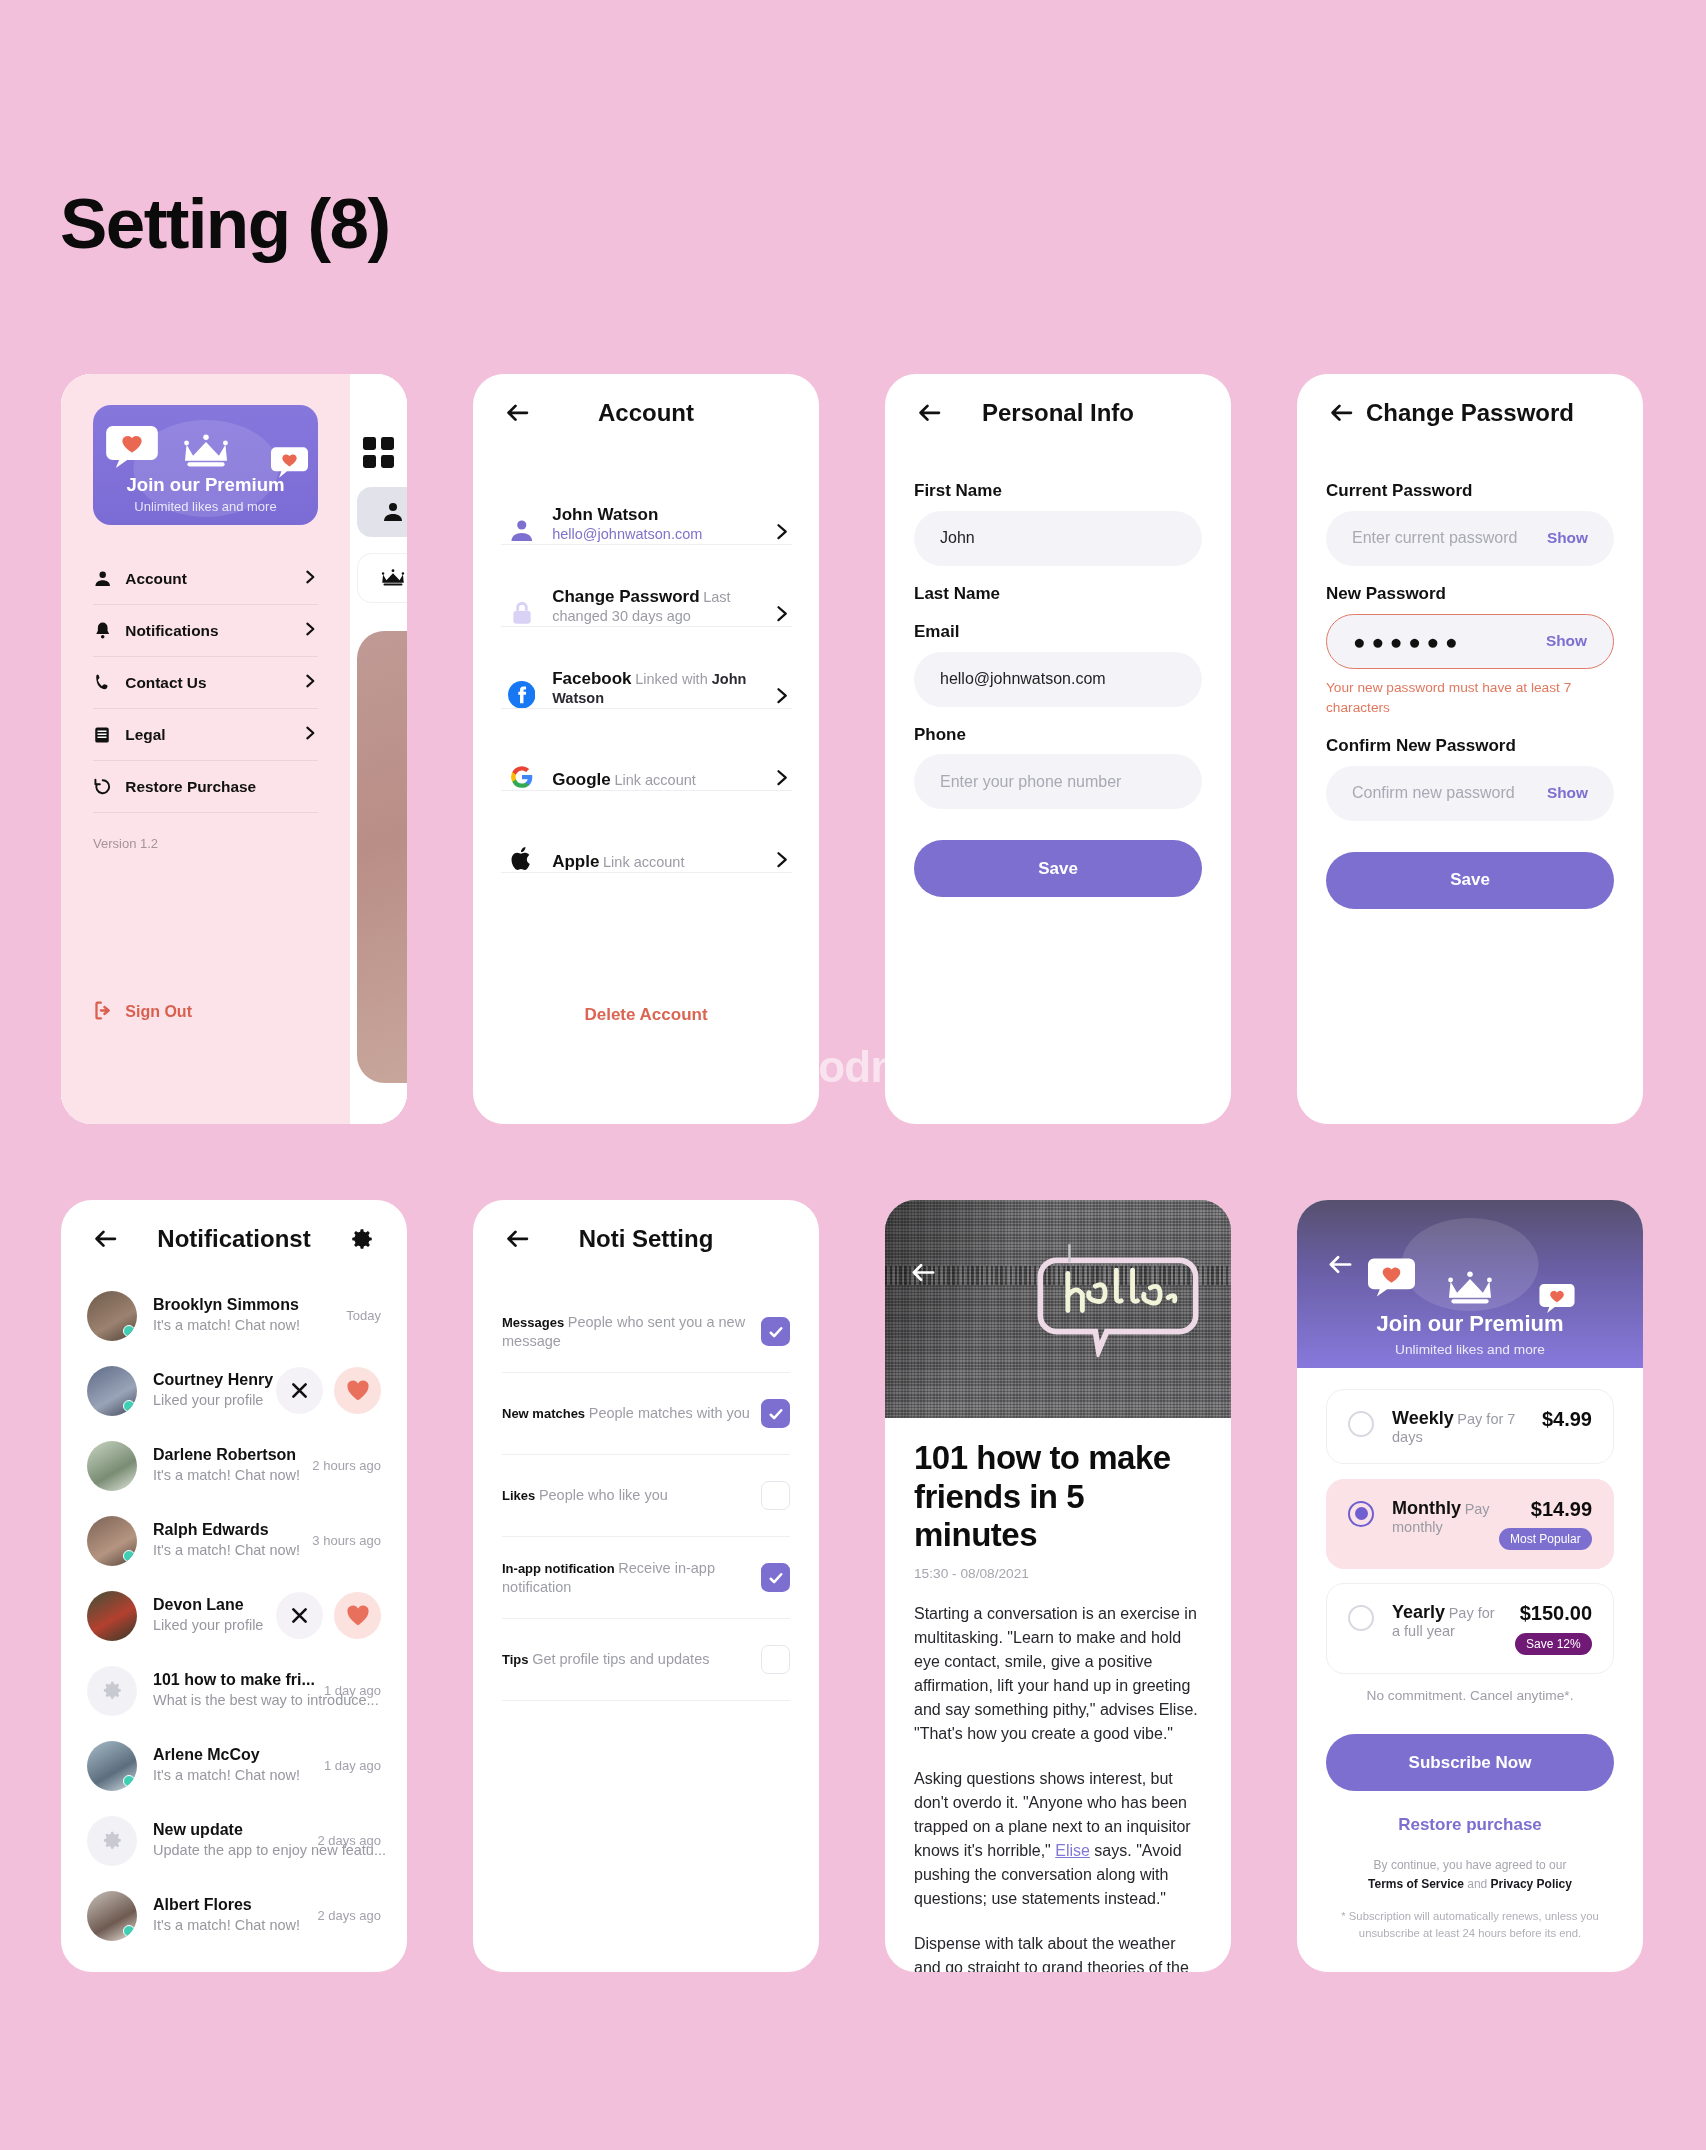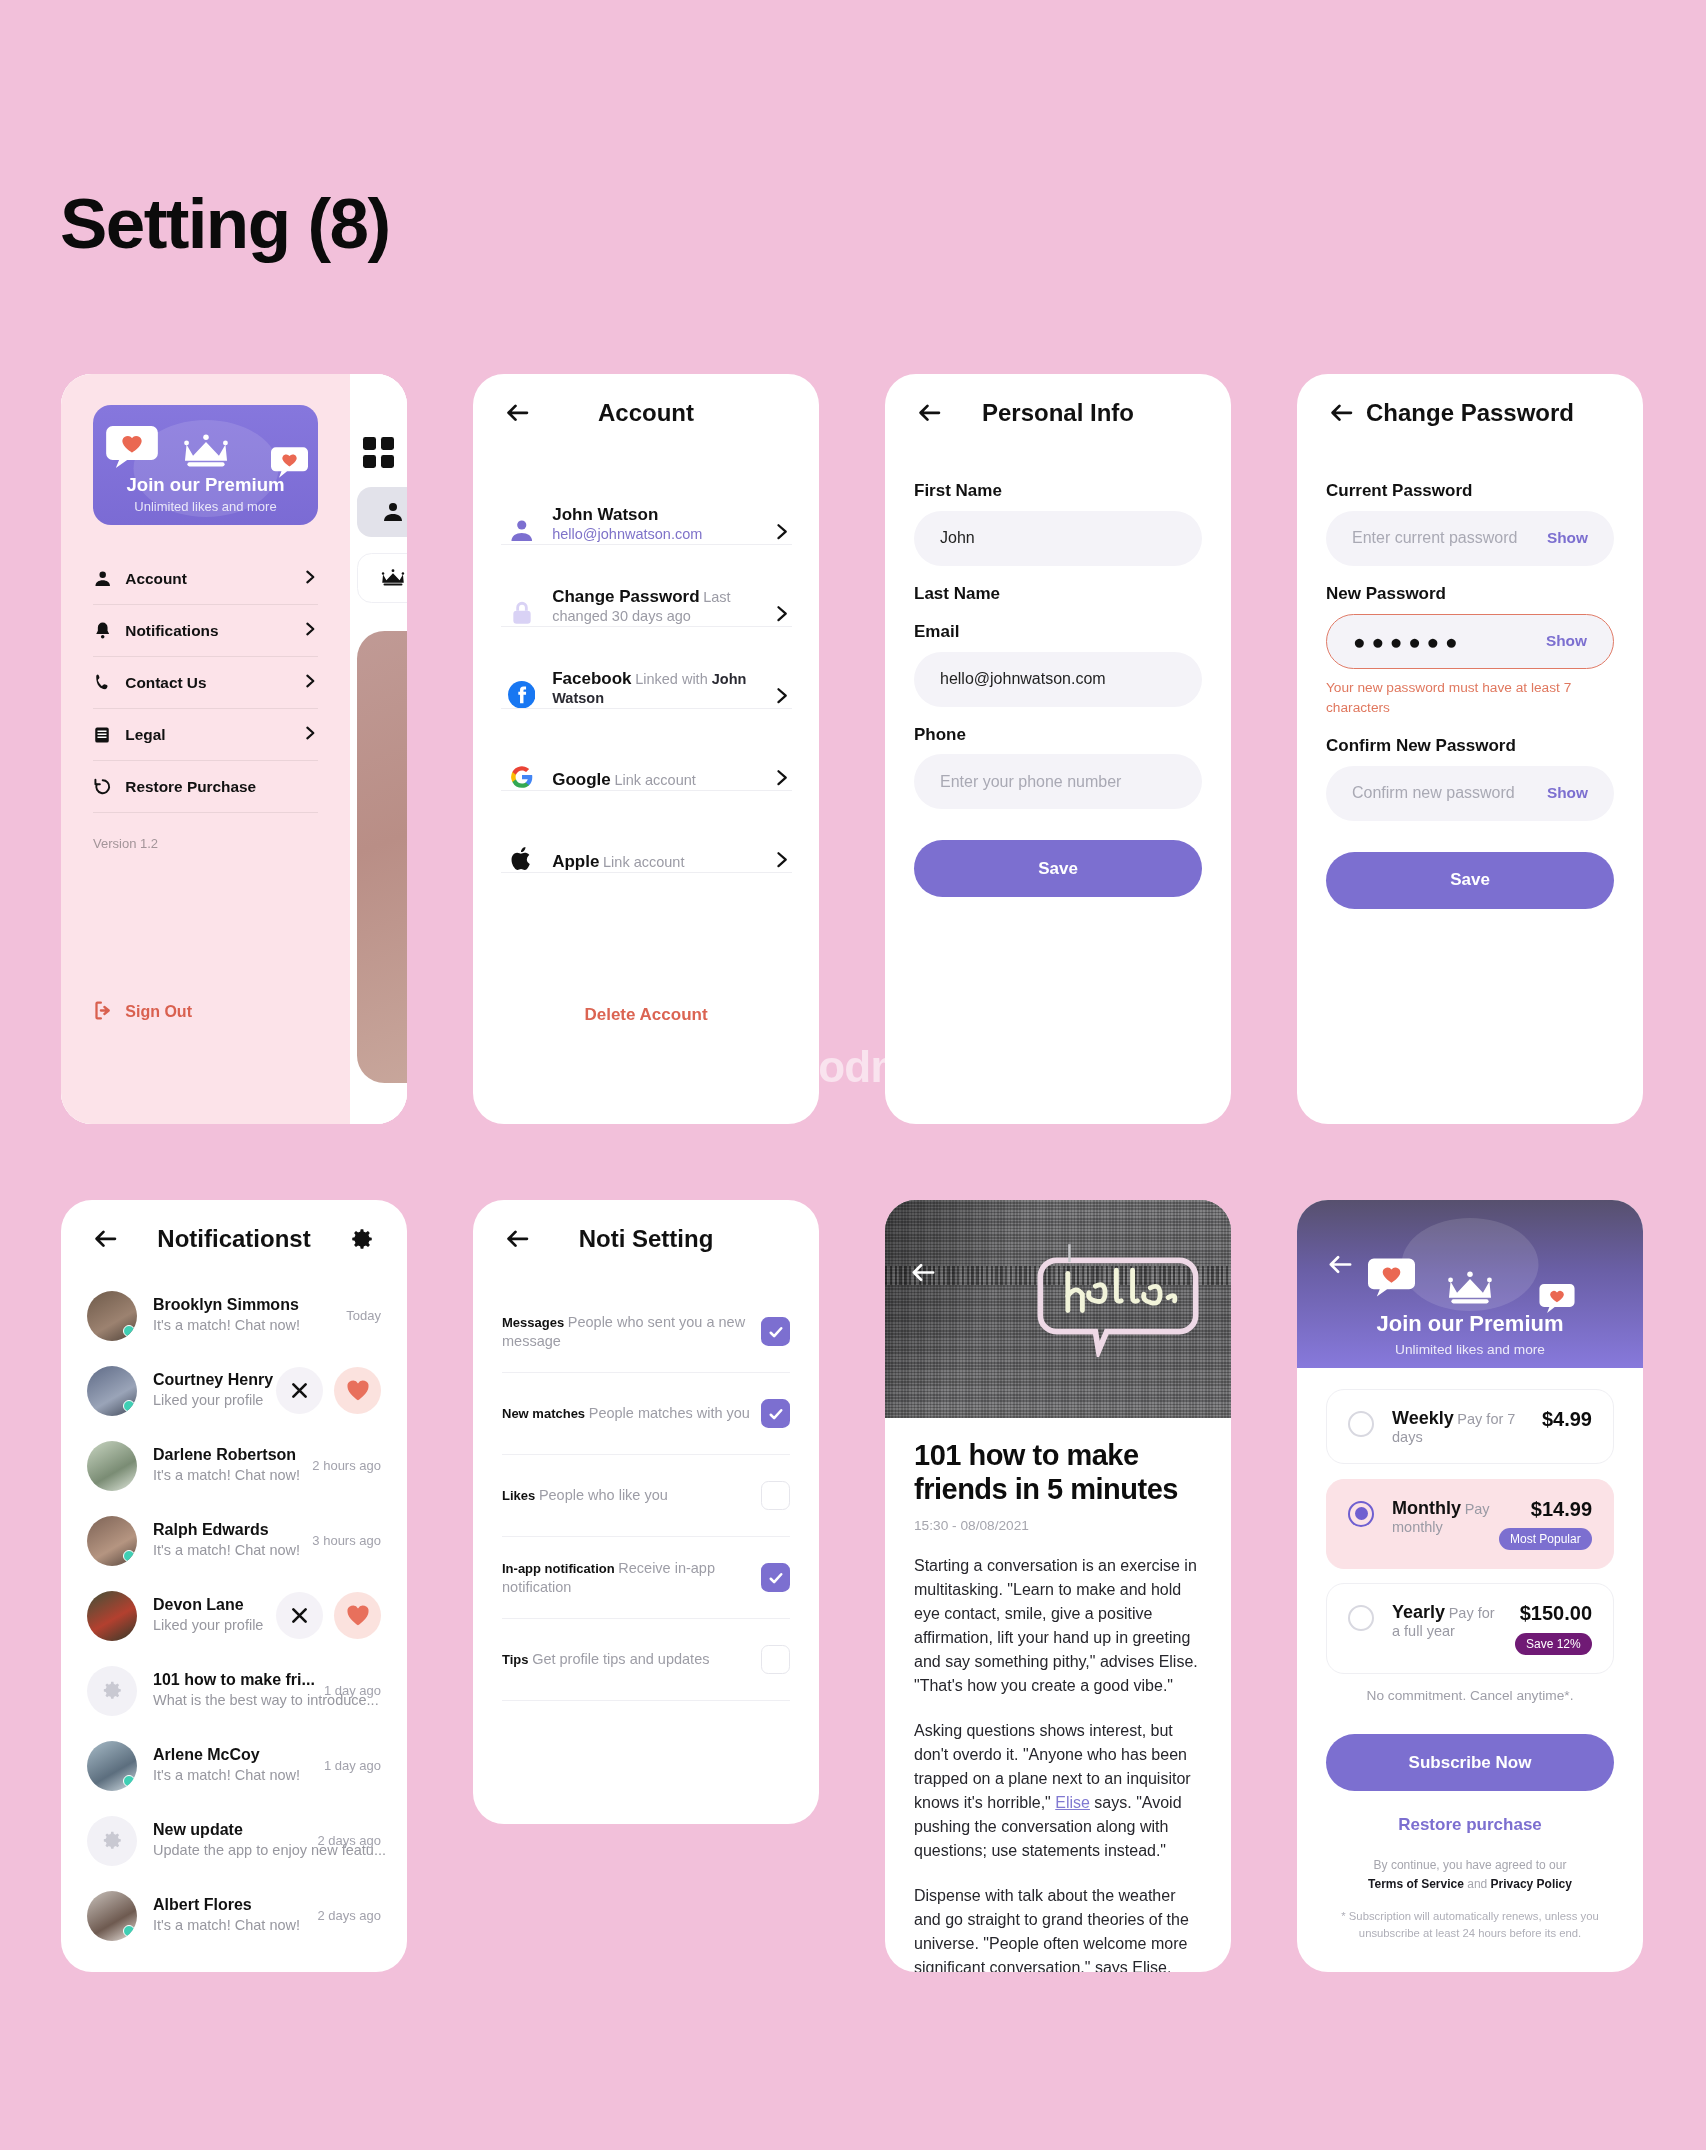--- a/index.html
+++ b/index.html
@@ -30,21 +30,21 @@
   
   .phone{
     position:absolute; width:346px; height:750px;
     border-radius:31px; overflow:hidden; background:#fff;
   }
   .p1{left:61px;  top:374px;}
   .p2{left:473px; top:374px;}
   .p3{left:885px;top:374px;}
   .p4{left:1297px;top:374px;}
   .p5{left:61px;  top:1200px; height:772px;}
-  .p6{left:473px; top:1200px; height:624px;}
+  .p6{left:473px; top:1200px; height:772px;}
   .p7{left:885px;top:1200px; height:772px;}
   .p8{left:1297px;top:1200px; height:772px;}
 
   
   .hdr{
     display:flex; align-items:center; height:78px;
     padding:0 29px; position:relative;
   }
   .back-arrow{
     width:31px; height:31px; flex:0 0 31px; cursor:pointer;
@@ -208,21 +208,21 @@
       linear-gradient(115deg, rgba(0,0,0,.42) 0%, rgba(0,0,0,0) 34%),
       repeating-linear-gradient(0deg,rgba(0,0,0,.20) 0 1.6px,rgba(255,255,255,.05) 1.6px 3.2px),
       repeating-linear-gradient(90deg,rgba(0,0,0,.16) 0 1.6px,rgba(255,255,255,.04) 1.6px 3.2px),
       linear-gradient(180deg,#79797B 0%,#6A6A6C 55%,#7A7A7C 100%);
   }
   .art-seam{position:absolute;left:0;right:0;top:66px;height:19.4px;
     background:repeating-linear-gradient(90deg,rgba(0,0,0,.34) 0 2.4px,rgba(255,255,255,.10) 2.4px 4.8px);}
   .neon{position:absolute; right:24px; top:27.5px; width:178px; height:129px;}
   .art-back{position:absolute;left:24px;top:58px;z-index:3;cursor:pointer;}
   .art-body{padding:21px 29px 0;}
-  .art-title{font-size:29px; font-weight:bold; color:#0D0D0D; line-height:1.17; letter-spacing:-0.5px;}
+  .art-title{font-size:33px; font-weight:bold; color:#0D0D0D; line-height:1.17; letter-spacing:-0.5px;}
   .art-date{font-size:13.7px; color:#A6A6AE; margin-top:11.3px;}
   .art-p{font-size:16px; color:#26262C; line-height:1.5; margin-top:21px;}
   .art-link{color:#8179D1; text-decoration:underline; cursor:pointer;}
 
   
   .pm-hero{
     position:relative; height:168px; width:100%;
     background:linear-gradient(180deg,#57506E 0%,#6A5FA6 42%,#8779DC 100%);
   }
   .pm-orb{position:absolute;left:50%;top:18px;transform:translateX(-50%);

